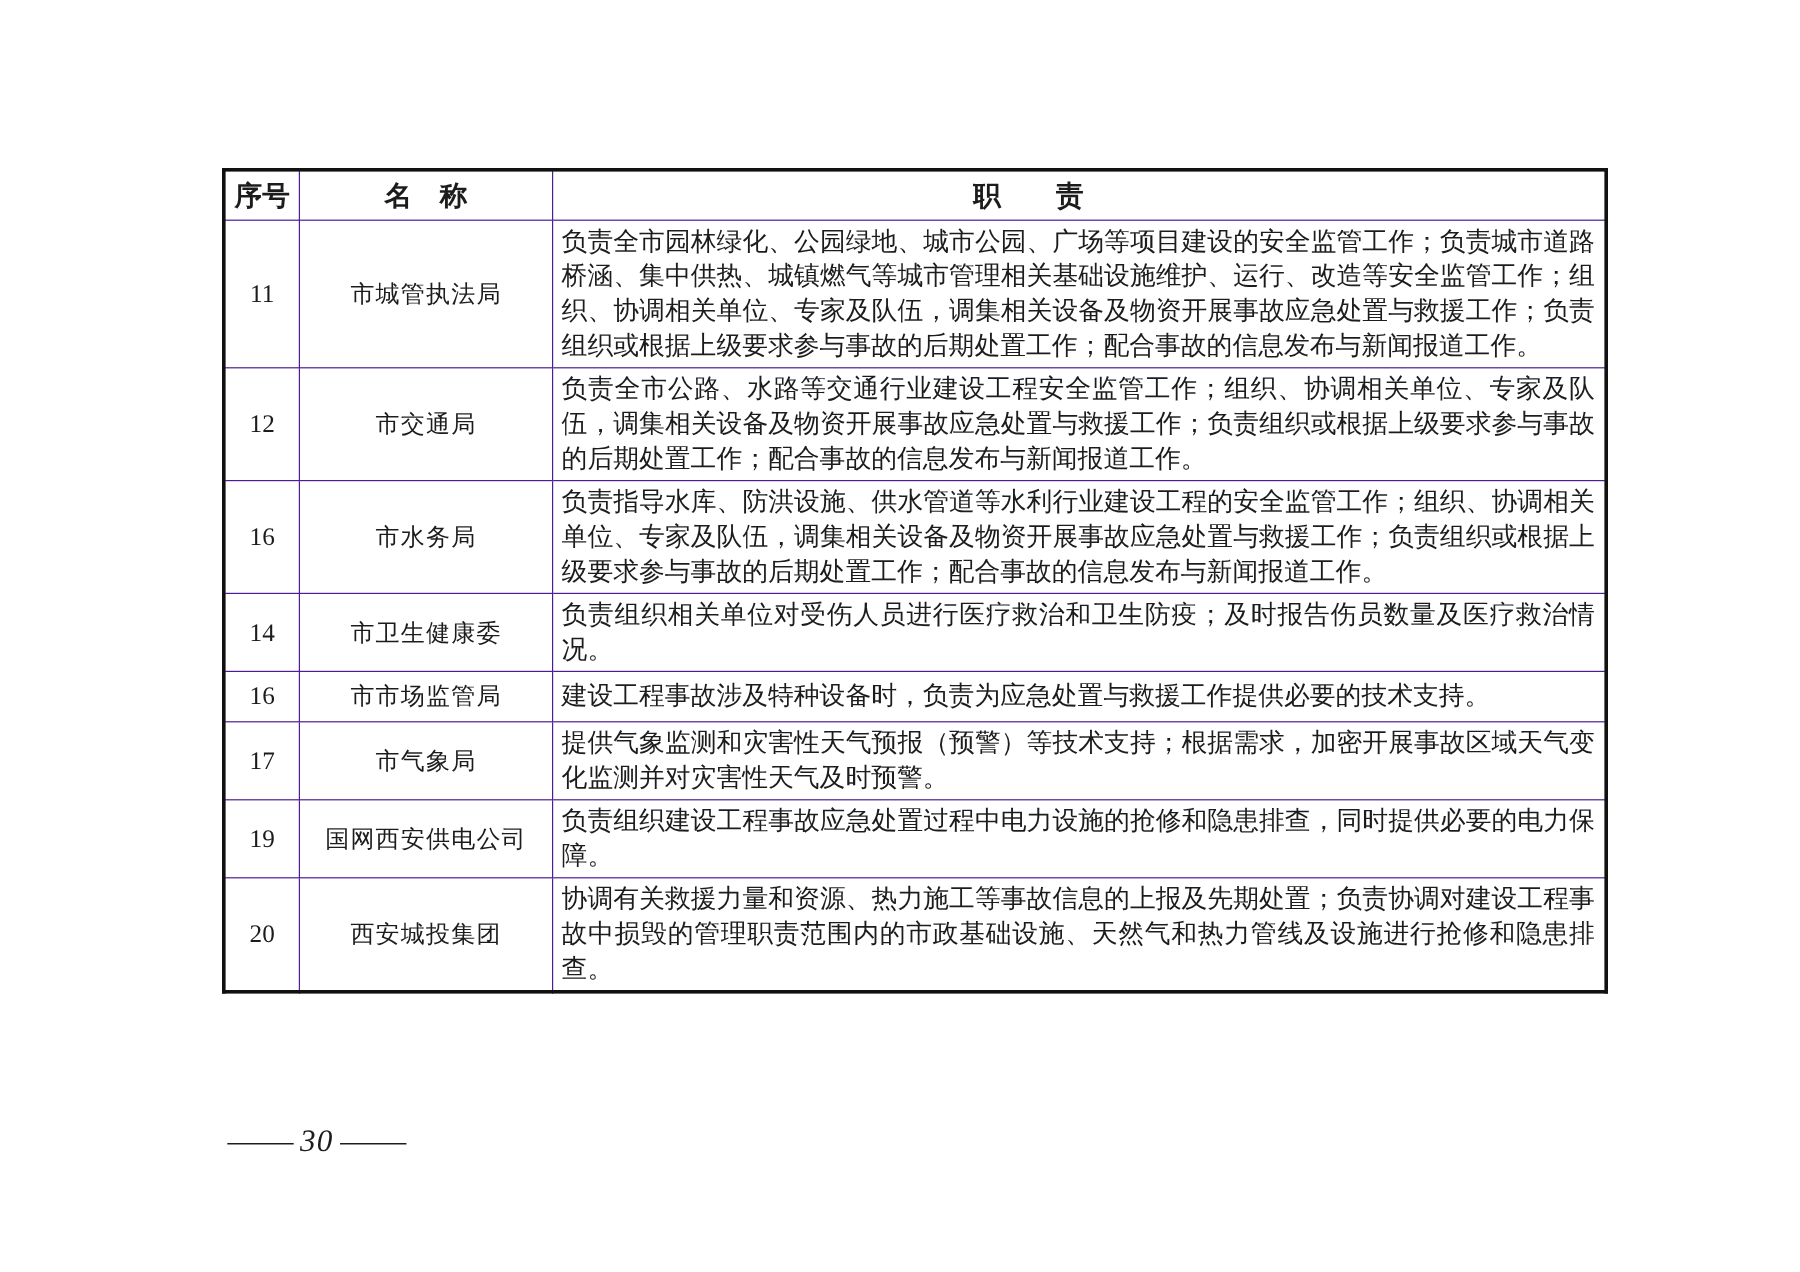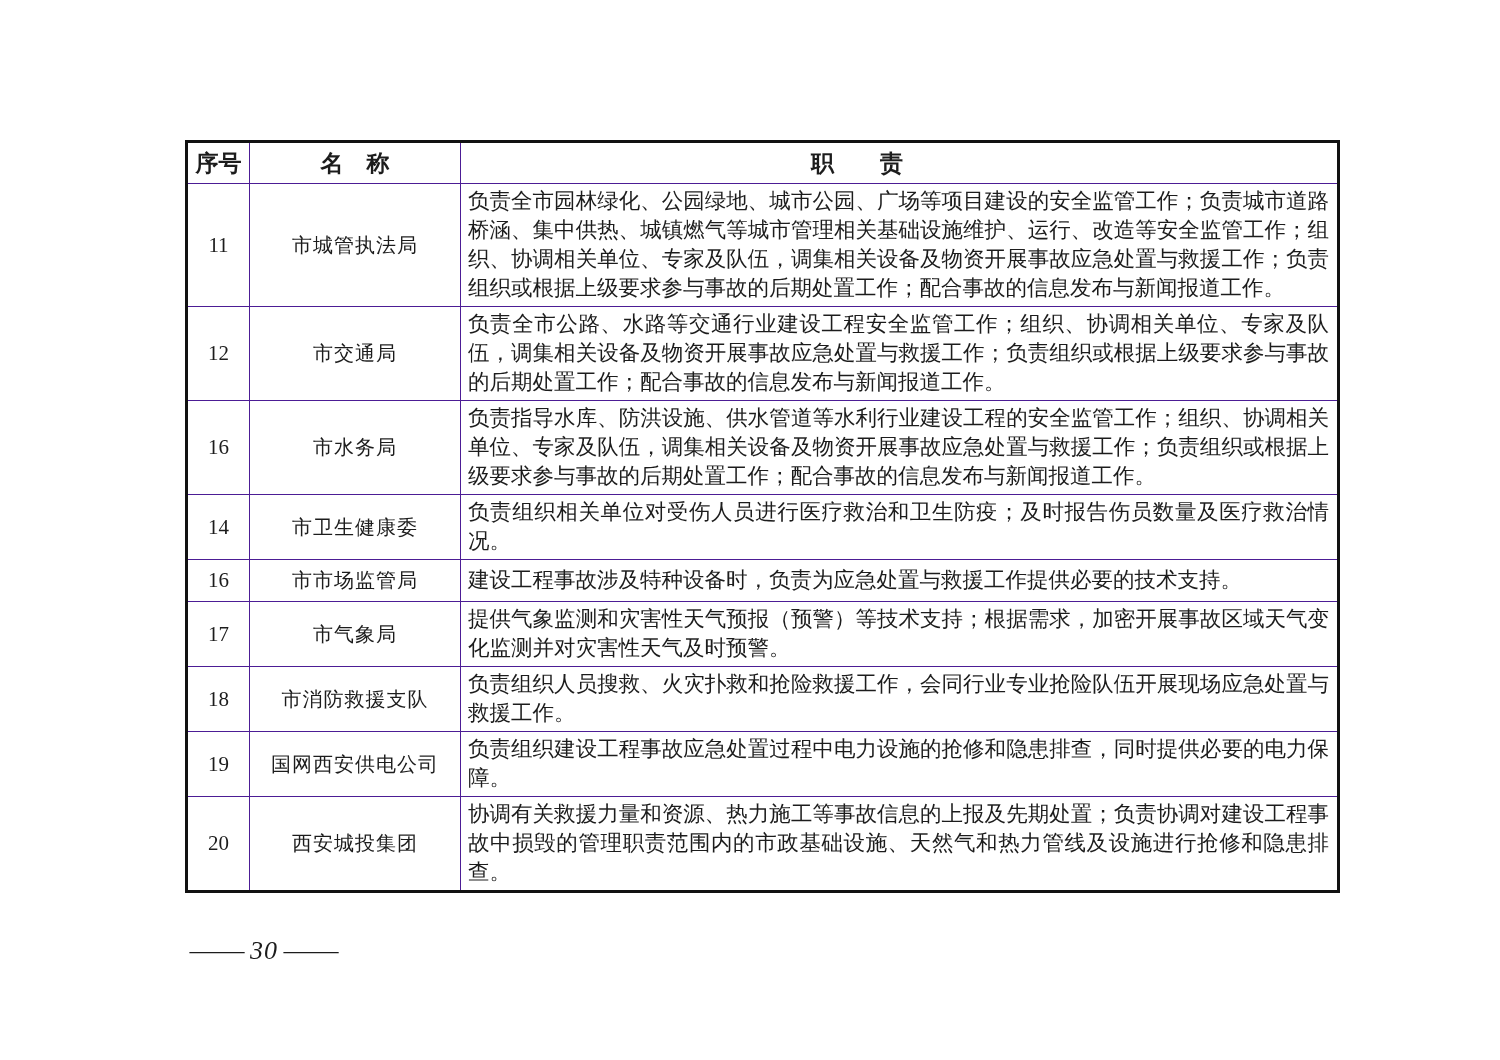--- a/index.html
+++ b/index.html
@@ -136,25 +136,20 @@
     <tr class="rh-42">
       <td class="cell-id">16</td>
       <td class="cell-name">市市场监管局</td>
       <td class="cell-duty">建设工程事故涉及特种设备时，负责为应急处置与救援工作提供必要的技术支持。</td>
     </tr>
     <tr class="rh-62">
       <td class="cell-id">17</td>
       <td class="cell-name">市气象局</td>
       <td class="cell-duty">提供气象监测和灾害性天气预报（预警）等技术支持；根据需求，加密开展事故区域天气变化监测并对灾害性天气及时预警。</td>
     </tr>
-    <tr class="rh-63">
-      <td class="cell-id">18</td>
-      <td class="cell-name">市消防救援支队</td>
-      <td class="cell-duty">负责组织人员搜救、火灾扑救和抢险救援工作，会同行业专业抢险队伍开展现场应急处置与救援工作。</td>
-    </tr>
     <tr class="rh-57">
       <td class="cell-id">19</td>
       <td class="cell-name">国网西安供电公司</td>
       <td class="cell-duty">负责组织建设工程事故应急处置过程中电力设施的抢修和隐患排查，同时提供必要的电力保障。</td>
     </tr>
     <tr class="rh-84">
       <td class="cell-id">20</td>
       <td class="cell-name">西安城投集团</td>
       <td class="cell-duty">协调有关救援力量和资源、热力施工等事故信息的上报及先期处置；负责协调对建设工程事故中损毁的管理职责范围内的市政基础设施、天然气和热力管线及设施进行抢修和隐患排查。</td>
     </tr>

